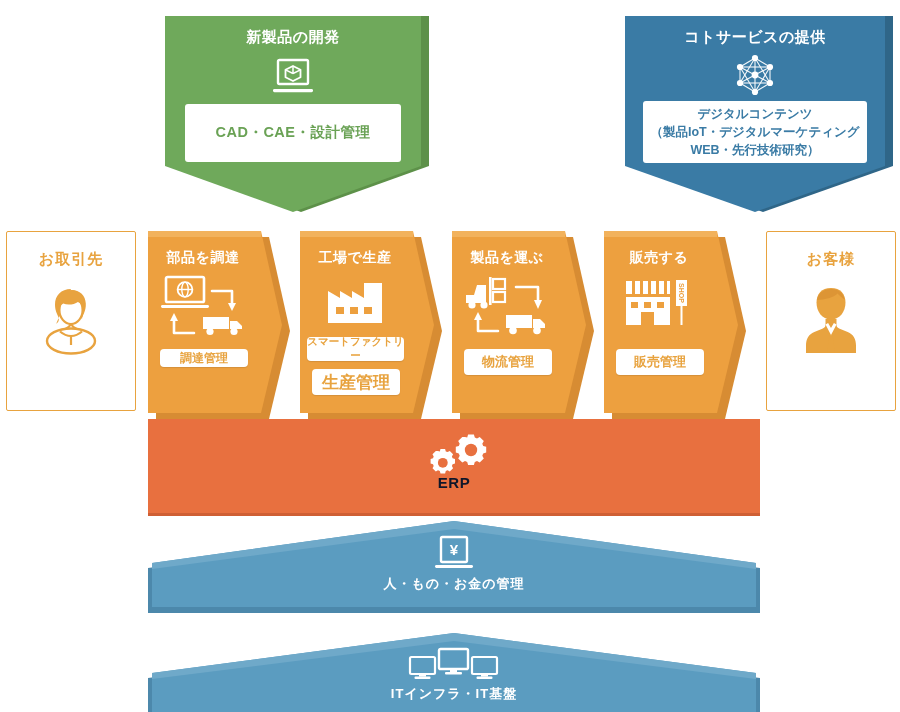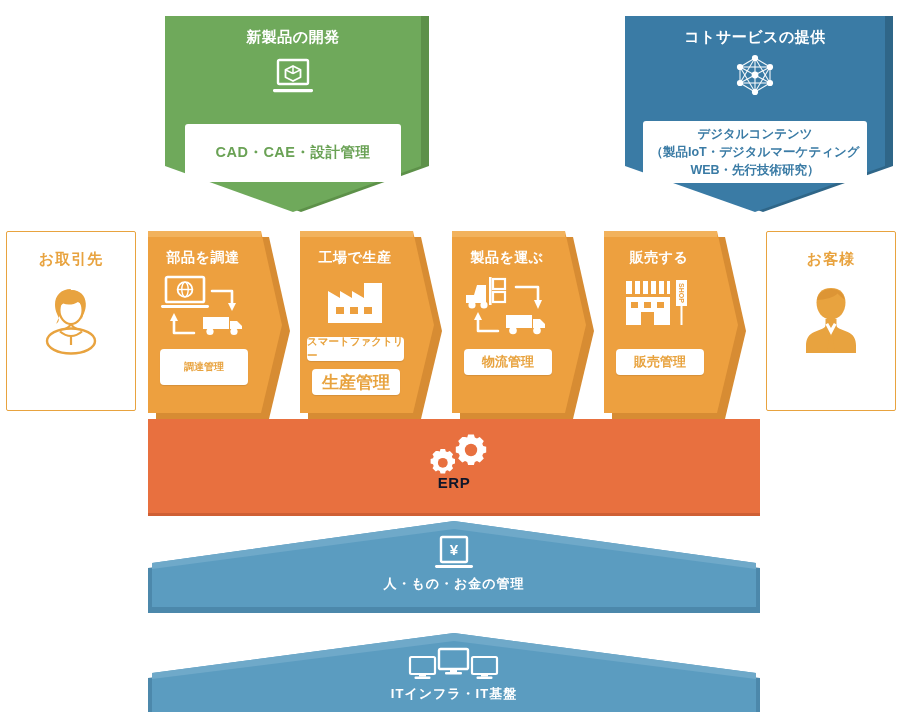--- a/index.html
+++ b/index.html
@@ -16,21 +16,21 @@
   
   .banner{box-sizing:border-box;}
   .banner .title{
     position:absolute;left:0;right:0;
     text-align:center;color:#ffffff;
     font-size:15px;font-weight:700;letter-spacing:.5px;
   }
   .banner .card{
     position:absolute;background:#ffffff;border-radius:3px;
     display:flex;align-items:center;justify-content:center;
-    text-align:center;line-height:1.35;margin-top:20px;
+    text-align:center;line-height:1.35;
   }
   .green-card-text{color:#6aa255;font-size:14.5px;font-weight:700;letter-spacing:.5px;}
   .blue-card-text{color:#3a7ba5;font-size:12.5px;font-weight:700;line-height:1.45;}
 
   
   .stake{
     position:absolute;background:#ffffff;
     border:1.6px solid #e8a33f;border-radius:2px;
     display:flex;flex-direction:column;align-items:center;
   }
@@ -40,21 +40,21 @@
   
   .chev{position:absolute;}
   .chev .shape{position:absolute;left:0;top:0;}
   .chev .ctitle{
     position:absolute;left:0;width:110px;text-align:center;
     color:#ffffff;font-size:14px;font-weight:700;letter-spacing:.5px;top:18px;
   }
   .chev .cico{position:absolute;left:0;width:110px;display:flex;justify-content:center;top:42px;}
   .chev .tag{
     position:absolute;background:#ffffff;border-radius:4px;
-    color:#e8a33f;font-weight:700;
+    color:#e8a33f;font-weight:700;text-align:center;
     display:flex;align-items:center;justify-content:center;
     box-shadow:0 1px 1px rgba(0,0,0,.10);
   }
 
   
   .erp{position:absolute;background:#e8703f;border-bottom:3px solid #cf5f34;}
   .erp .erp-ico{position:absolute;left:0;right:0;display:flex;justify-content:center;top:14px;}
   .erp .erp-lbl{position:absolute;left:0;right:0;text-align:center;color:#0f172a;font-size:15px;font-weight:700;top:55px;letter-spacing:.5px;}
 
   
@@ -179,21 +179,21 @@
         <path d="M54 18h20v15" fill="none" stroke="#ffffff" stroke-width="2.6" stroke-linecap="round" stroke-linejoin="round"></path>
         <polygon points="74,38 70,30 78,30" fill="#ffffff"></polygon>
         <path d="M36 60H16V45" fill="none" stroke="#ffffff" stroke-width="2.6" stroke-linecap="round" stroke-linejoin="round"></path>
         <polygon points="16,40 12,48 20,48" fill="#ffffff"></polygon>
         <path d="M45 44h26v12H45z" fill="#ffffff"></path>
         <path d="M72 48h7l5 5v3h-12z" fill="#ffffff"></path>
         <circle cx="52" cy="58.5" r="3.6" fill="#ffffff"></circle>
         <circle cx="76" cy="58.5" r="3.6" fill="#ffffff"></circle>
       </svg>
     </div>
-    <div class="tag" style="left:12px;top:118px;width:88px;height:36px;font-size:10px;">
+    <div class="tag" style="left:12px;top:118px;width:88px;height:18px;font-size:12px;">
       <span>調達管理</span>
     </div>
   </div>
 
   <div class="chev" style="left:300px;top:215px;width:142px;height:188px;">
     <svg class="shape" width="142" height="188" viewBox="0 0 142 188">
       <polygon points="8,6 121,6 142,100 121,188 8,188" fill="#d78c33"></polygon>
       <polygon points="0,0 113,0 134,94 113,182 0,182" fill="#eda03f"></polygon>
       <polygon points="0,0 113,0 113,6 0,6" fill="#f2b25c"></polygon>
     </svg>

